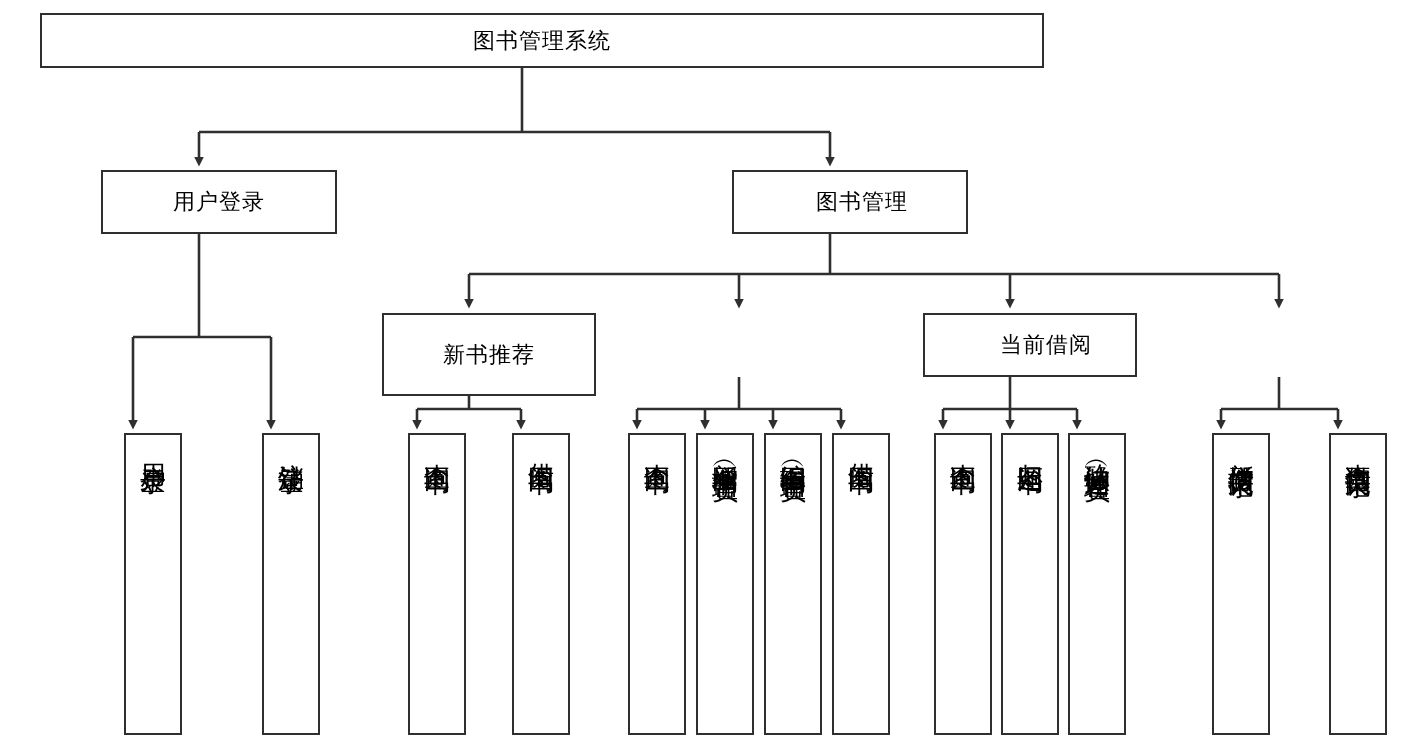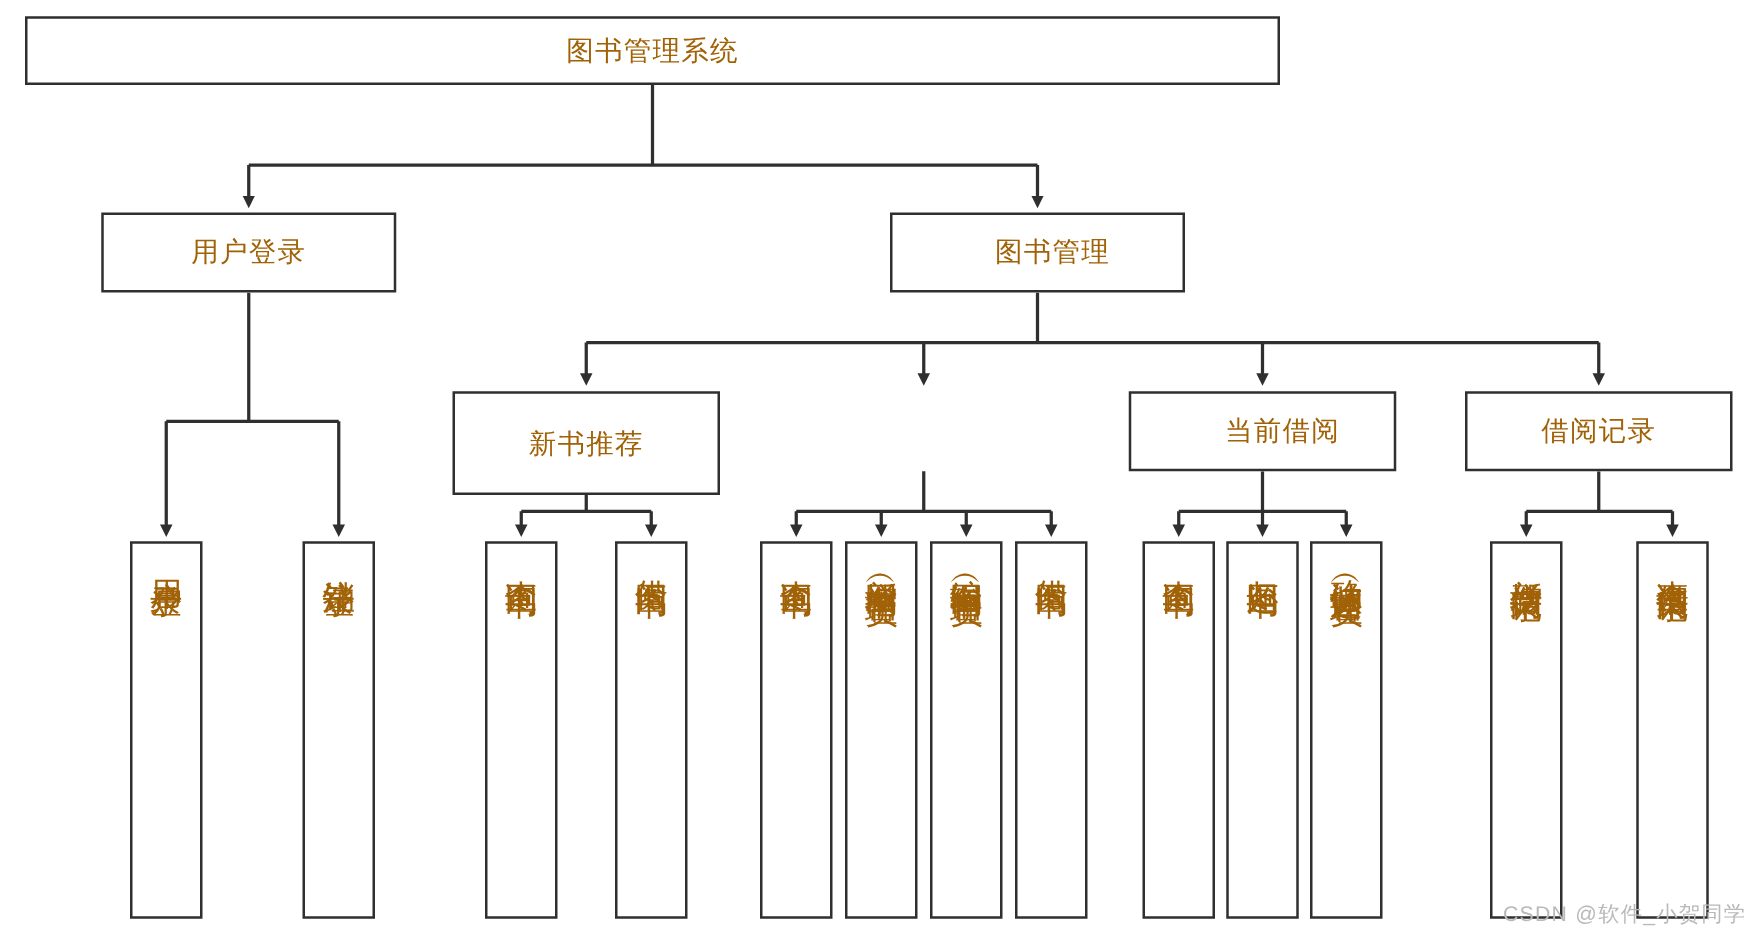--- a/index.html
+++ b/index.html
@@ -11,21 +11,22 @@
   #diagram-root{position:relative;width:1405px;height:747px;background:#fff;}
   svg#wires{position:absolute;left:0;top:0;width:1405px;height:747px;}
   .node{
     position:absolute;
     box-sizing:border-box;
     background:#ffffff;
     border:2px solid #2f2f2f;
     display:flex;
     align-items:center;
     justify-content:center;
-    color:#a16207;
+    color:#000000;
+    margin-left:20px;
   }
   .node .label{
     display:block;
     text-align:center;
     line-height:1.05;
     white-space:pre;
   }
   
   .node.h .label{
     font-size:22px;
@@ -120,23 +121,20 @@
   <div class="node h" style="left:712px;top:170px;width:236px;height:64px;padding-left:24px;">
     <span class="label">图书管理</span>
   </div>
 
   <div class="node h" style="left:362px;top:313px;width:214px;height:83px;">
     <span class="label">新书推荐</span>
   </div>
   <div class="node h" style="left:903px;top:313px;width:214px;height:64px;padding-left:32px;">
     <span class="label">当前借阅</span>
   </div>
-  <div class="node h" style="left:1172px;top:313px;width:214px;height:64px;">
-    <span class="label">借阅记录</span>
-  </div>
 
   <div class="node v" style="left:104px;top:433px;width:58px;height:302px;">
     <span class="label">用户登录</span>
   </div>
   <div class="node v" style="left:242px;top:433px;width:58px;height:302px;">
     <span class="label">注销登录</span>
   </div>
 
   <div class="node v" style="left:388px;top:433px;width:58px;height:302px;">
     <span class="label">查询图书</span>
@@ -168,15 +166,14 @@
     <span class="label">确认归还（管理员）</span>
   </div>
 
   <div class="node v" style="left:1192px;top:433px;width:58px;height:302px;">
     <span class="label">新增借阅记录</span>
   </div>
   <div class="node v" style="left:1309px;top:433px;width:58px;height:302px;">
     <span class="label">查询借阅记录</span>
   </div>
 
-  <div id="watermark">CSDN @软件_小贺同学</div>
 
 </div>
 
 </body></html>

